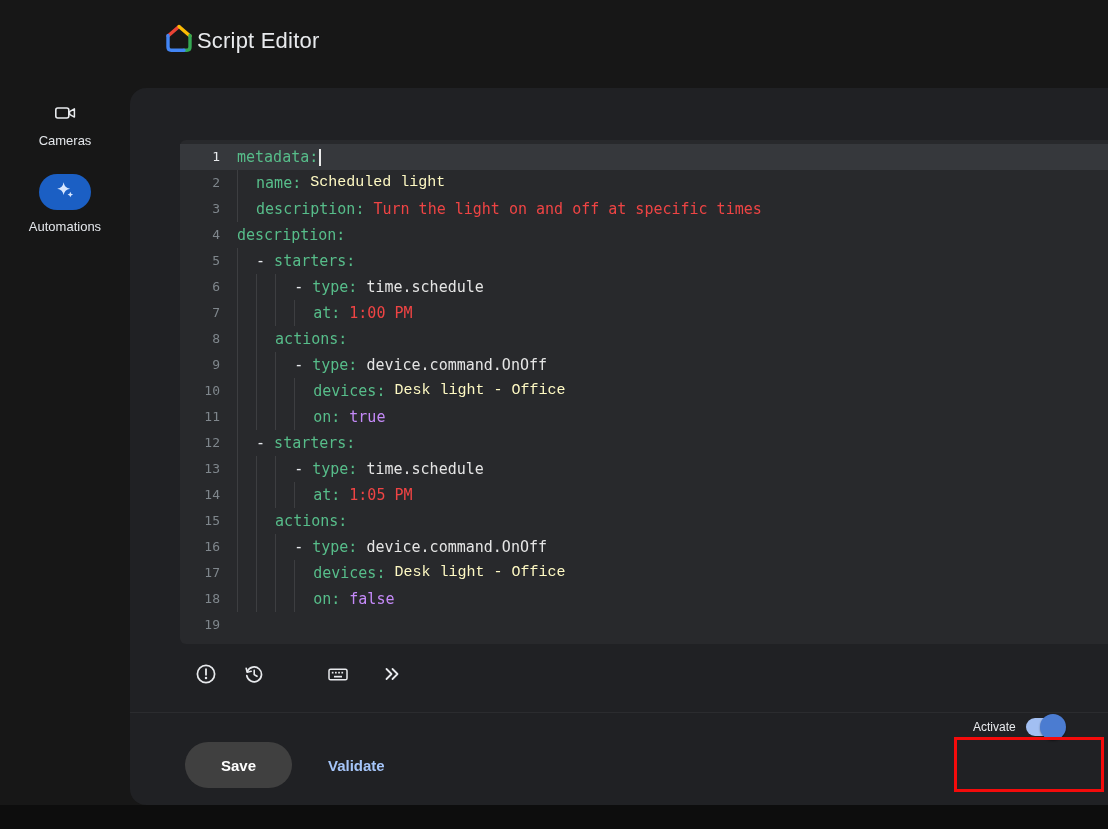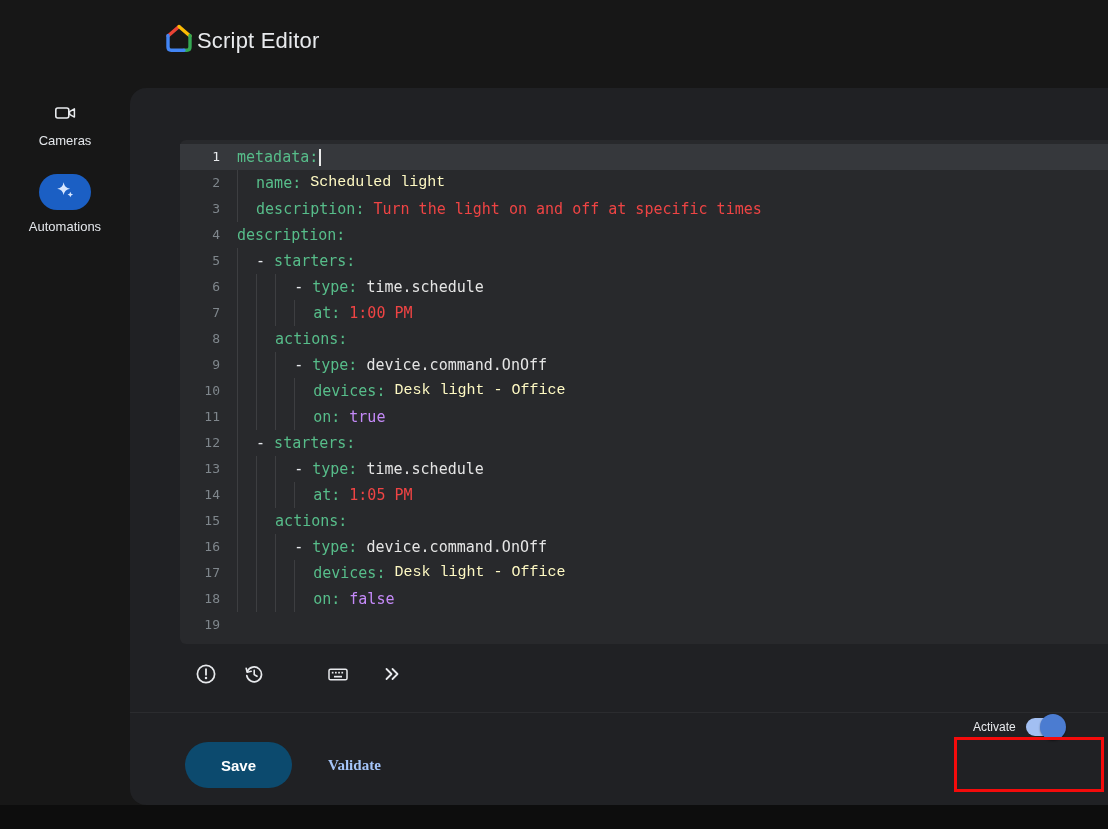--- a/index.html
+++ b/index.html
@@ -41,24 +41,24 @@
   
   .ed-toolbar{position:absolute;left:56px;top:566px;display:flex;align-items:center;}
   .tbtn{width:40px;height:40px;border:none;background:none;border-radius:20px;display:flex;
         align-items:center;justify-content:center;cursor:pointer;padding:0;}
   .tbtn + .tbtn{margin-left:8px;}
   .tbtn.kb{margin-left:44px;}
   .tbtn.exp{margin-left:14px;}
   .tbtn svg{display:block;}
   
   .divider{position:absolute;left:0;right:0;top:624px;height:1px;background:rgba(255,255,255,.05);}
-  .save{position:absolute;left:55px;top:654px;width:107px;height:46px;border-radius:23px;background:#0c4a6e;
+  .save{position:absolute;left:55px;top:654px;width:107px;height:46px;border-radius:23px;background:#404040;
         border:none;color:#fff;font-size:15px;font-weight:600;font-family:inherit;cursor:pointer;}
   .validate{position:absolute;left:186px;top:654px;height:46px;background:none;border:none;color:#a5c5f9;
-        font-size:15px;font-weight:600;font-family:Liberation Serif, serif;cursor:pointer;padding:0 12px;}
+        font-size:15px;font-weight:600;font-family:Liberation Sans, sans-serif;cursor:pointer;padding:0 12px;}
   .activate{position:absolute;left:843px;top:621px;height:36px;display:flex;align-items:center;gap:10px;}
   .activate-label{font-size:12px;color:#e8eaed;}
   .toggle{position:relative;width:38px;height:18px;border-radius:10px;background:#a2bff2;display:inline-block;cursor:pointer;}
   .toggle .knob{position:absolute;right:-2px;top:-4px;width:26px;height:26px;border-radius:50%;background:#4b7cd1;
         box-shadow:0 1px 2px rgba(0,0,0,.4);}
   .red-box{position:absolute;left:824px;top:649px;width:150px;height:55px;border:3px solid #f40b0b;
         box-sizing:border-box;pointer-events:none;}
   .bottom-strip{position:absolute;left:0;top:805px;width:100%;height:24px;background:#0d0d0d;}
 </style>
 </head>

